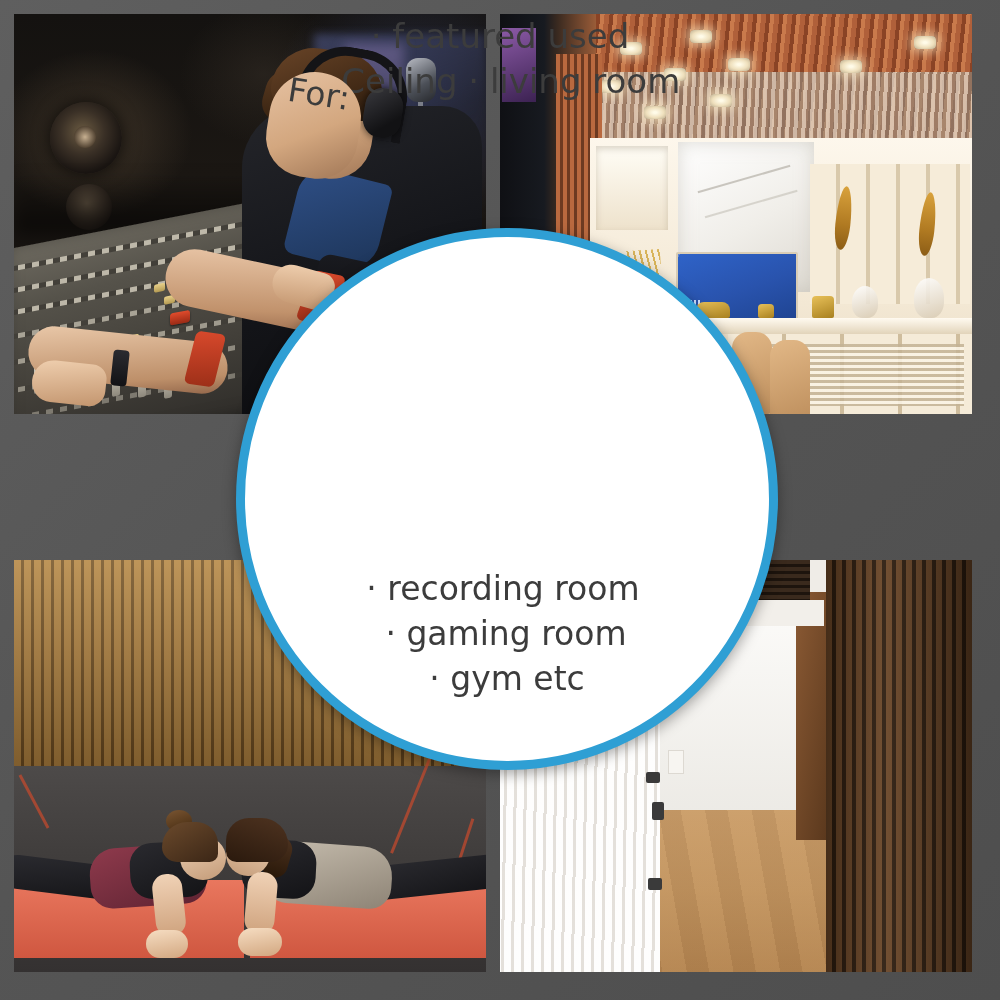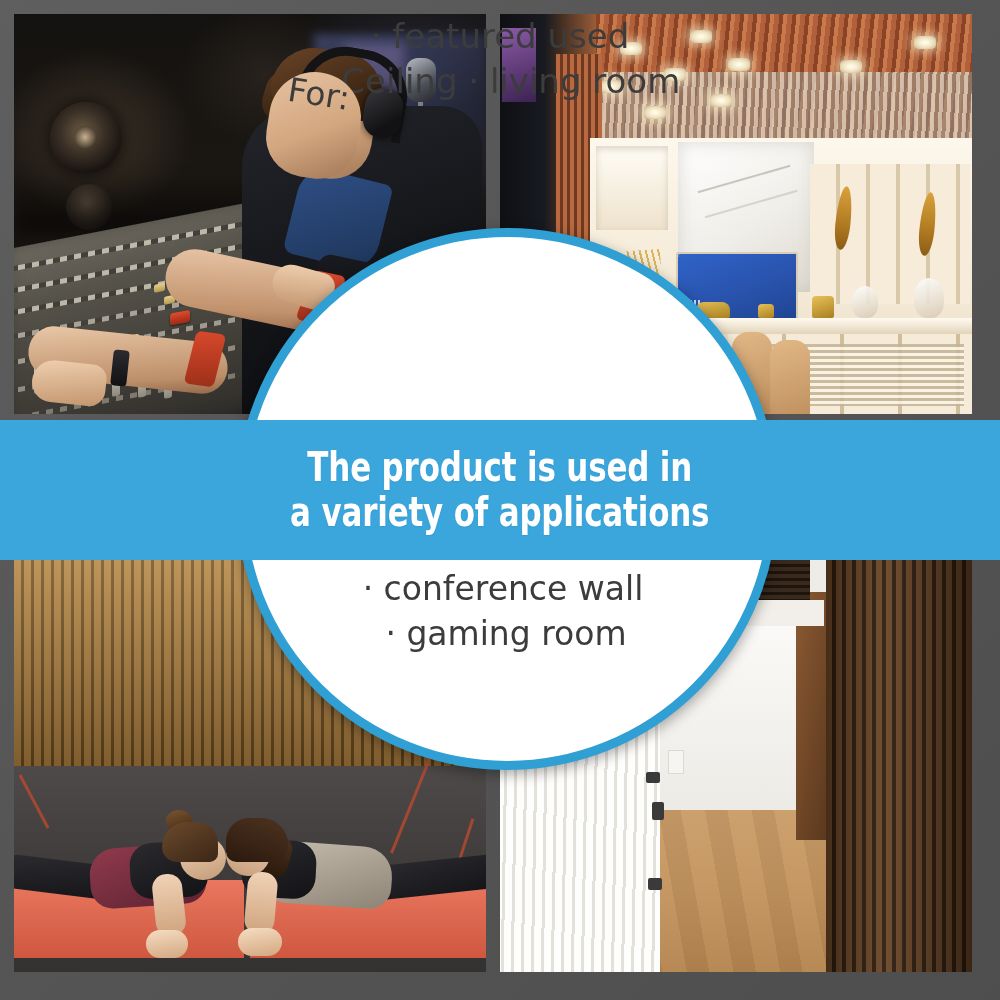--- a/index.html
+++ b/index.html
@@ -411,25 +411,20 @@
   </div>
 
   <div class="circle"></div>
 
   <div class="circle-top">
     <div class="c-line head">For:</div>
     <div class="c-line">· featured used</div>
     <div class="c-line">· Ceiling  · living room</div>
   </div>
 
-  <div class="banner">
-    <div class="banner-text">
-      <span class="l1">The product is used in</span>
-      <span class="l2">a variety of applications</span>
-    </div>
-  </div>
 
   <div class="circle-bottom">
-    <div class="c-line i0">· conference wall</div>
+    <div class="c-line i0">· recording room</div>
     <div class="c-line i2">· gaming room</div>
+    <div class="c-line i3">· gym etc</div>
   </div>
 
 </div>
 
 </body></html>

